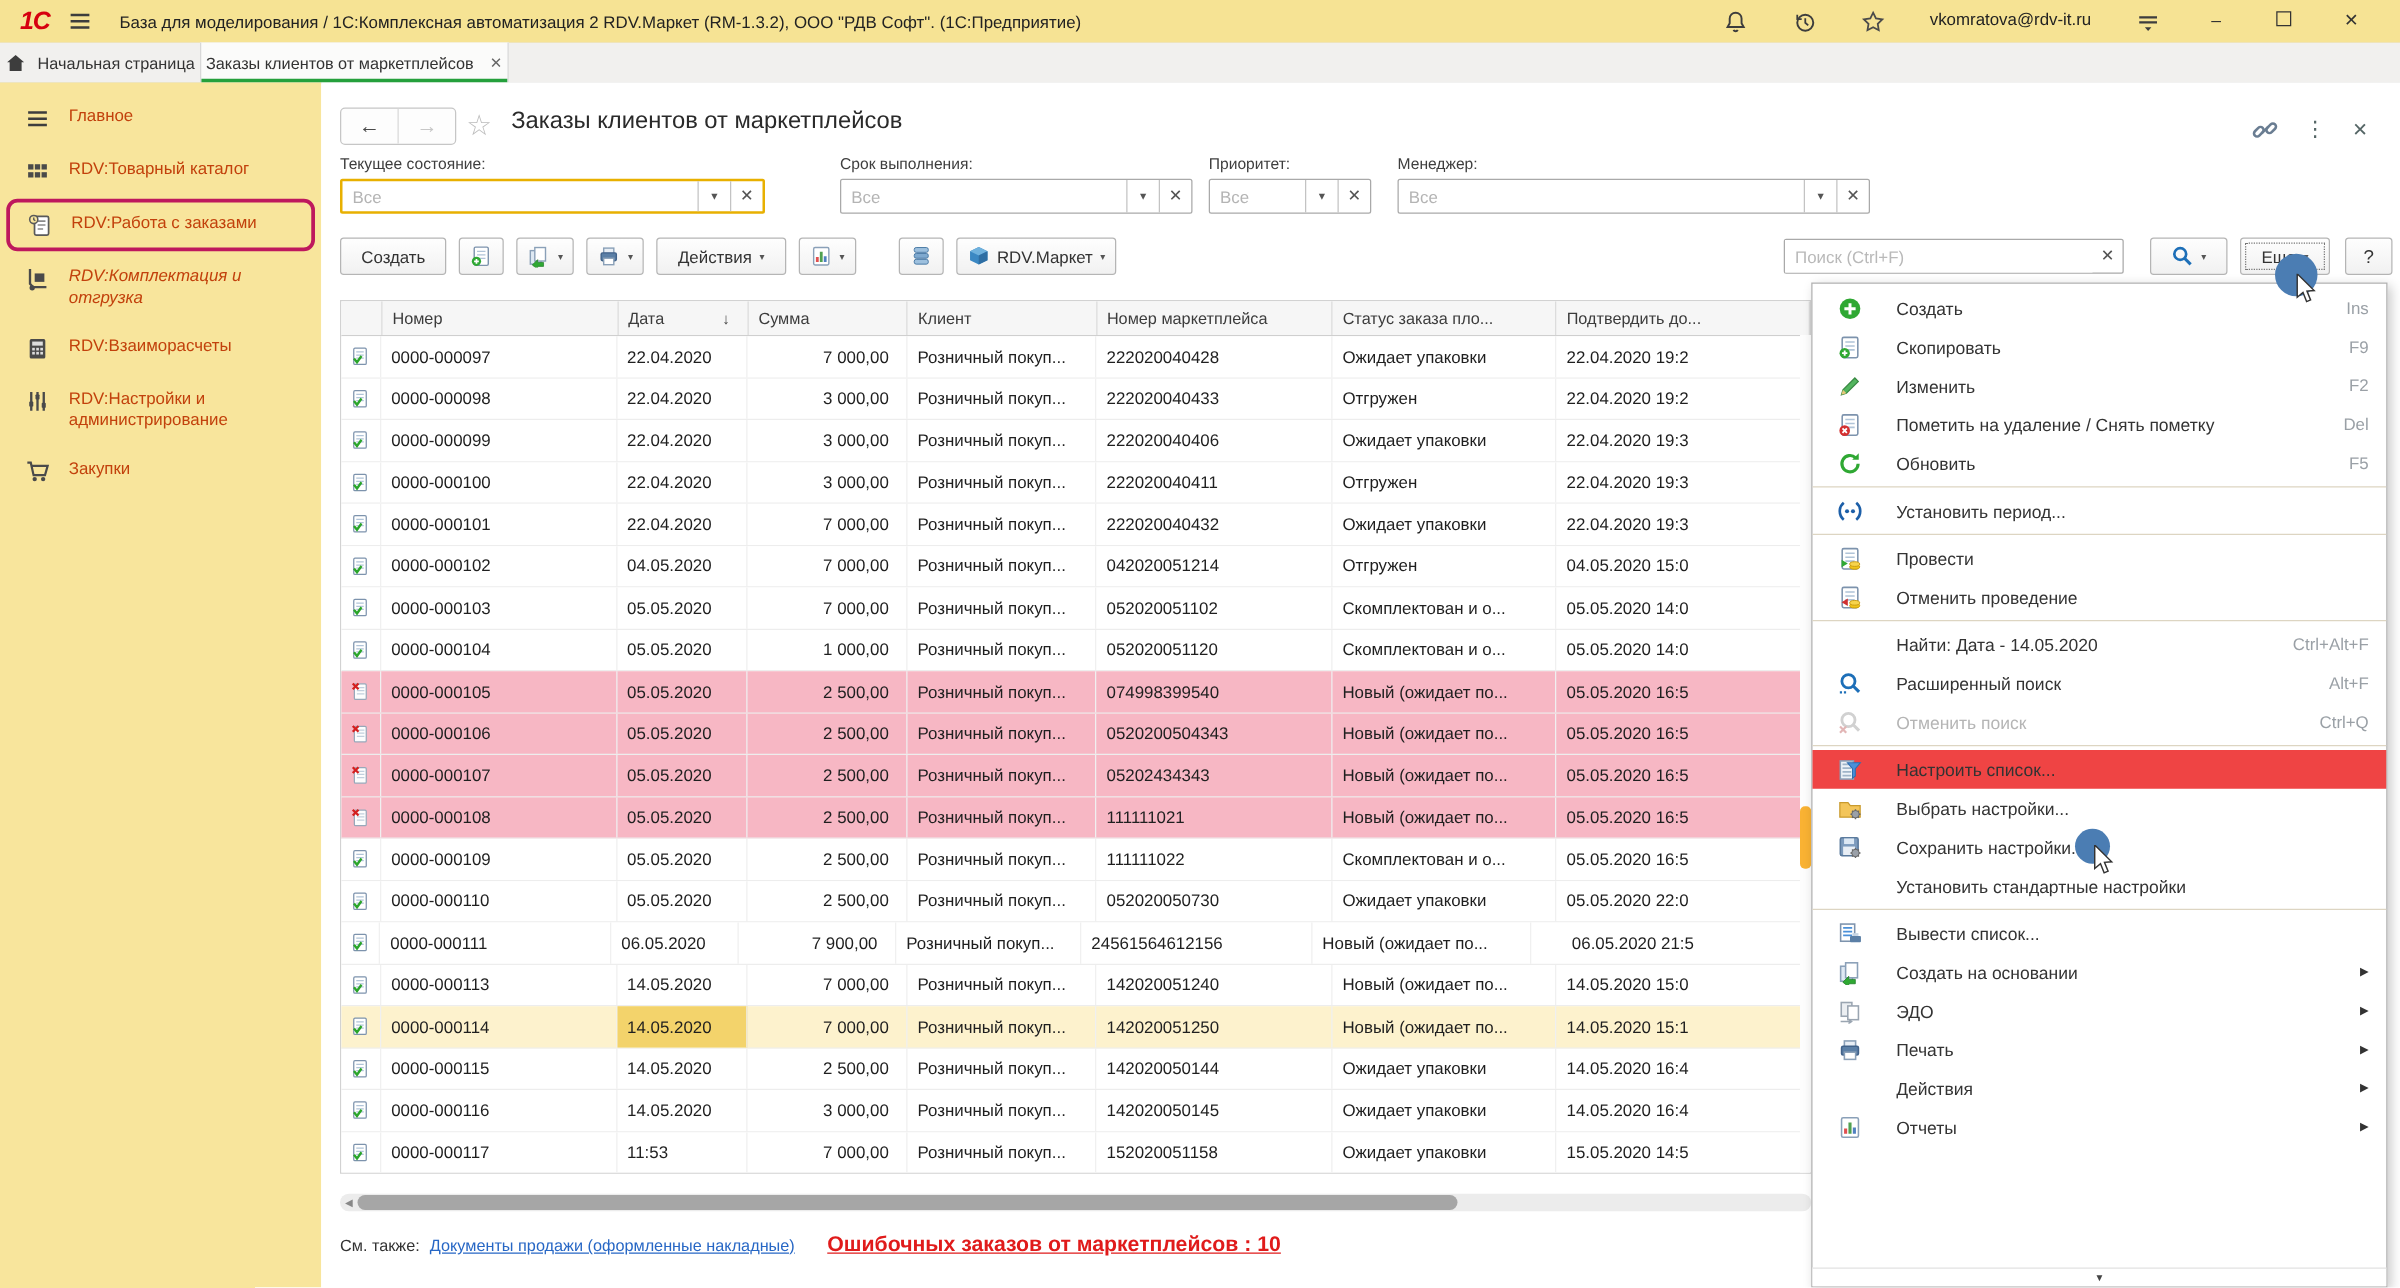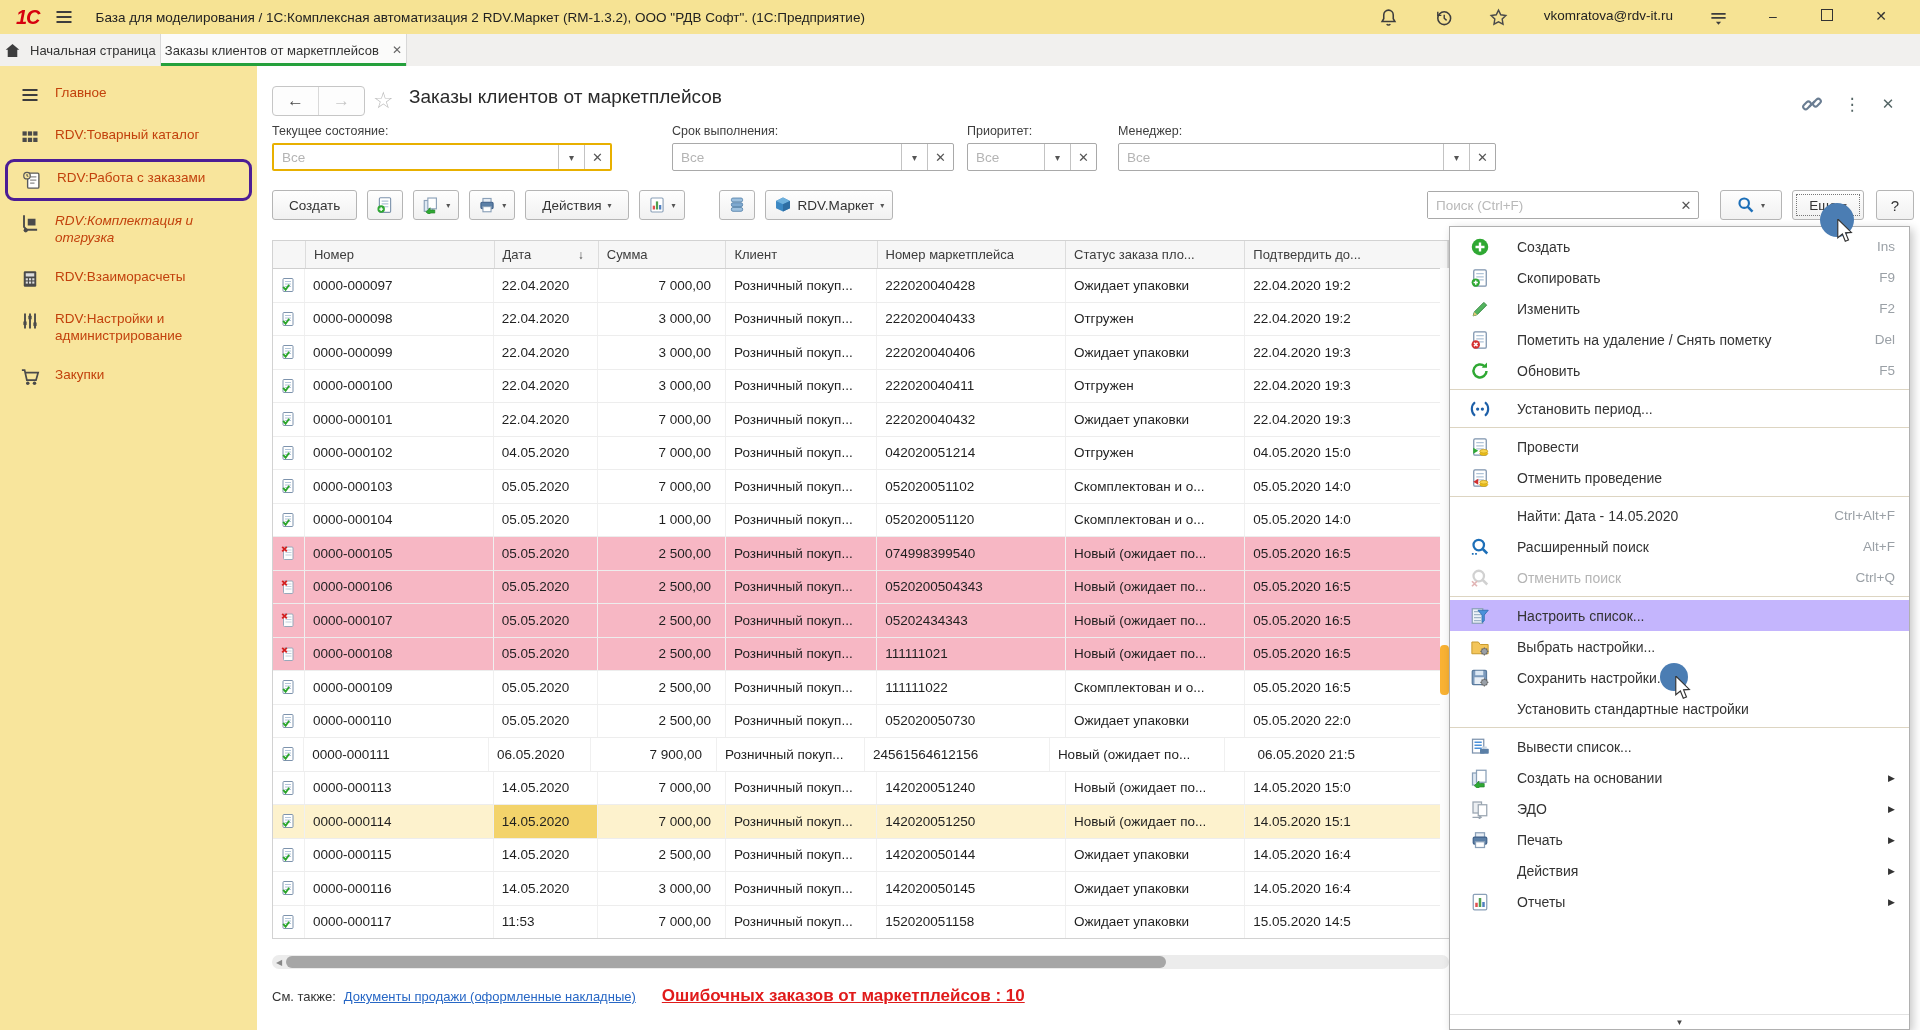--- a/index.html
+++ b/index.html
@@ -25,21 +25,21 @@
   .tab{display:flex;align-items:center;gap:9px;padding:0 4px;font-size:13px;color:#333}
   .tab.home .hicon{width:17px;height:17px}
   .tab.active{background:#fbfbfa;border-left:1px solid #d8d8d8;border-right:1px solid #d8d8d8;
               box-shadow:inset 0 -3px 0 #25a03c}
   .tab-close{color:#666;font-size:12px;margin-left:4px}
 
   
   .sidebar{position:absolute;left:0;top:66px;width:257px;height:964px;background:#f8e59c;padding-top:8px;box-sizing:border-box}
   .side-item{display:flex;gap:15px;padding:11px 10px 11px 20px;font-size:13.5px;color:#c2410c;align-items:flex-start;line-height:1.25}
   .side-item .sic{width:20px;height:20px;flex:none}
-  .side-item.hl{border:3px solid #4c1d95;border-radius:9px;margin:1px 5px;padding:8px 5px 8px 14px}
+  .side-item.hl{border:3px solid #be185d;border-radius:9px;margin:1px 5px;padding:8px 5px 8px 14px}
 
   
   .main{position:absolute;left:257px;top:66px;width:1663px;height:964px;background:#fff}
   .navgrp{position:absolute;left:15px;top:20px;display:flex;border:1px solid #c6c6c6;border-radius:4px;overflow:hidden;background:#fdfdfd}
   .navbtn{width:45px;height:28px;display:flex;align-items:center;justify-content:center;font-size:17px;color:#4a4a4a}
   .navbtn+.navbtn{border-left:1px solid #d9d9d9}
   .navbtn.dis{color:#c7c7c7}
   .bigstar{position:absolute;left:116px;top:21px;font-size:23px;color:#bdbdbd}
   .ptitle{position:absolute;left:152px;top:20px;font-size:19px;color:#2a2a2a}
   .hdract{position:absolute;top:27px;width:22px;height:22px;color:#566;display:flex;align-items:center;justify-content:center;font-size:17px}
@@ -99,21 +99,21 @@
   .ferr{font-size:17px;font-weight:bold;color:#e01b1b;text-decoration:underline;margin-left:18px}
 
   
   .ctxmenu{position:absolute;left:1449px;top:226px;width:461px;height:804px;background:#fff;
            border:1px solid #b0b0b0;box-shadow:3px 3px 9px rgba(0,0,0,.22);box-sizing:border-box;z-index:40;padding-top:4px}
   .mi{display:flex;align-items:center;height:31px;padding:0 14px 0 20px;font-size:14px;color:#333}
   .mi .mic{width:20px;height:20px;margin-right:27px;flex:none}
   .mi .lbl{flex:1;white-space:nowrap;overflow:hidden}
   .mi .sc{color:#9aa0a6;margin-left:12px;font-size:13.5px}
   .mi .sub{color:#333;font-size:9px;margin-left:12px}
-  .mi.hl{background:#c4b5fd}
+  .mi.hl{background:#ef4444}
   .mi.dis{color:#b5b5b5}
   .mi.dis .mic{opacity:.45}
   .msep{height:1px;background:#ddd5c2;margin:3px 0}
   .mscroll{position:absolute;bottom:0;left:0;right:0;height:14px;background:#fff;border-top:1px solid #e2e2e2;
            display:flex;align-items:center;justify-content:center;font-size:8px;color:#444}
 
   
   .curs{position:absolute;z-index:90}
   .cdot{border-radius:50%;background:#4b7db3}
 </style>

